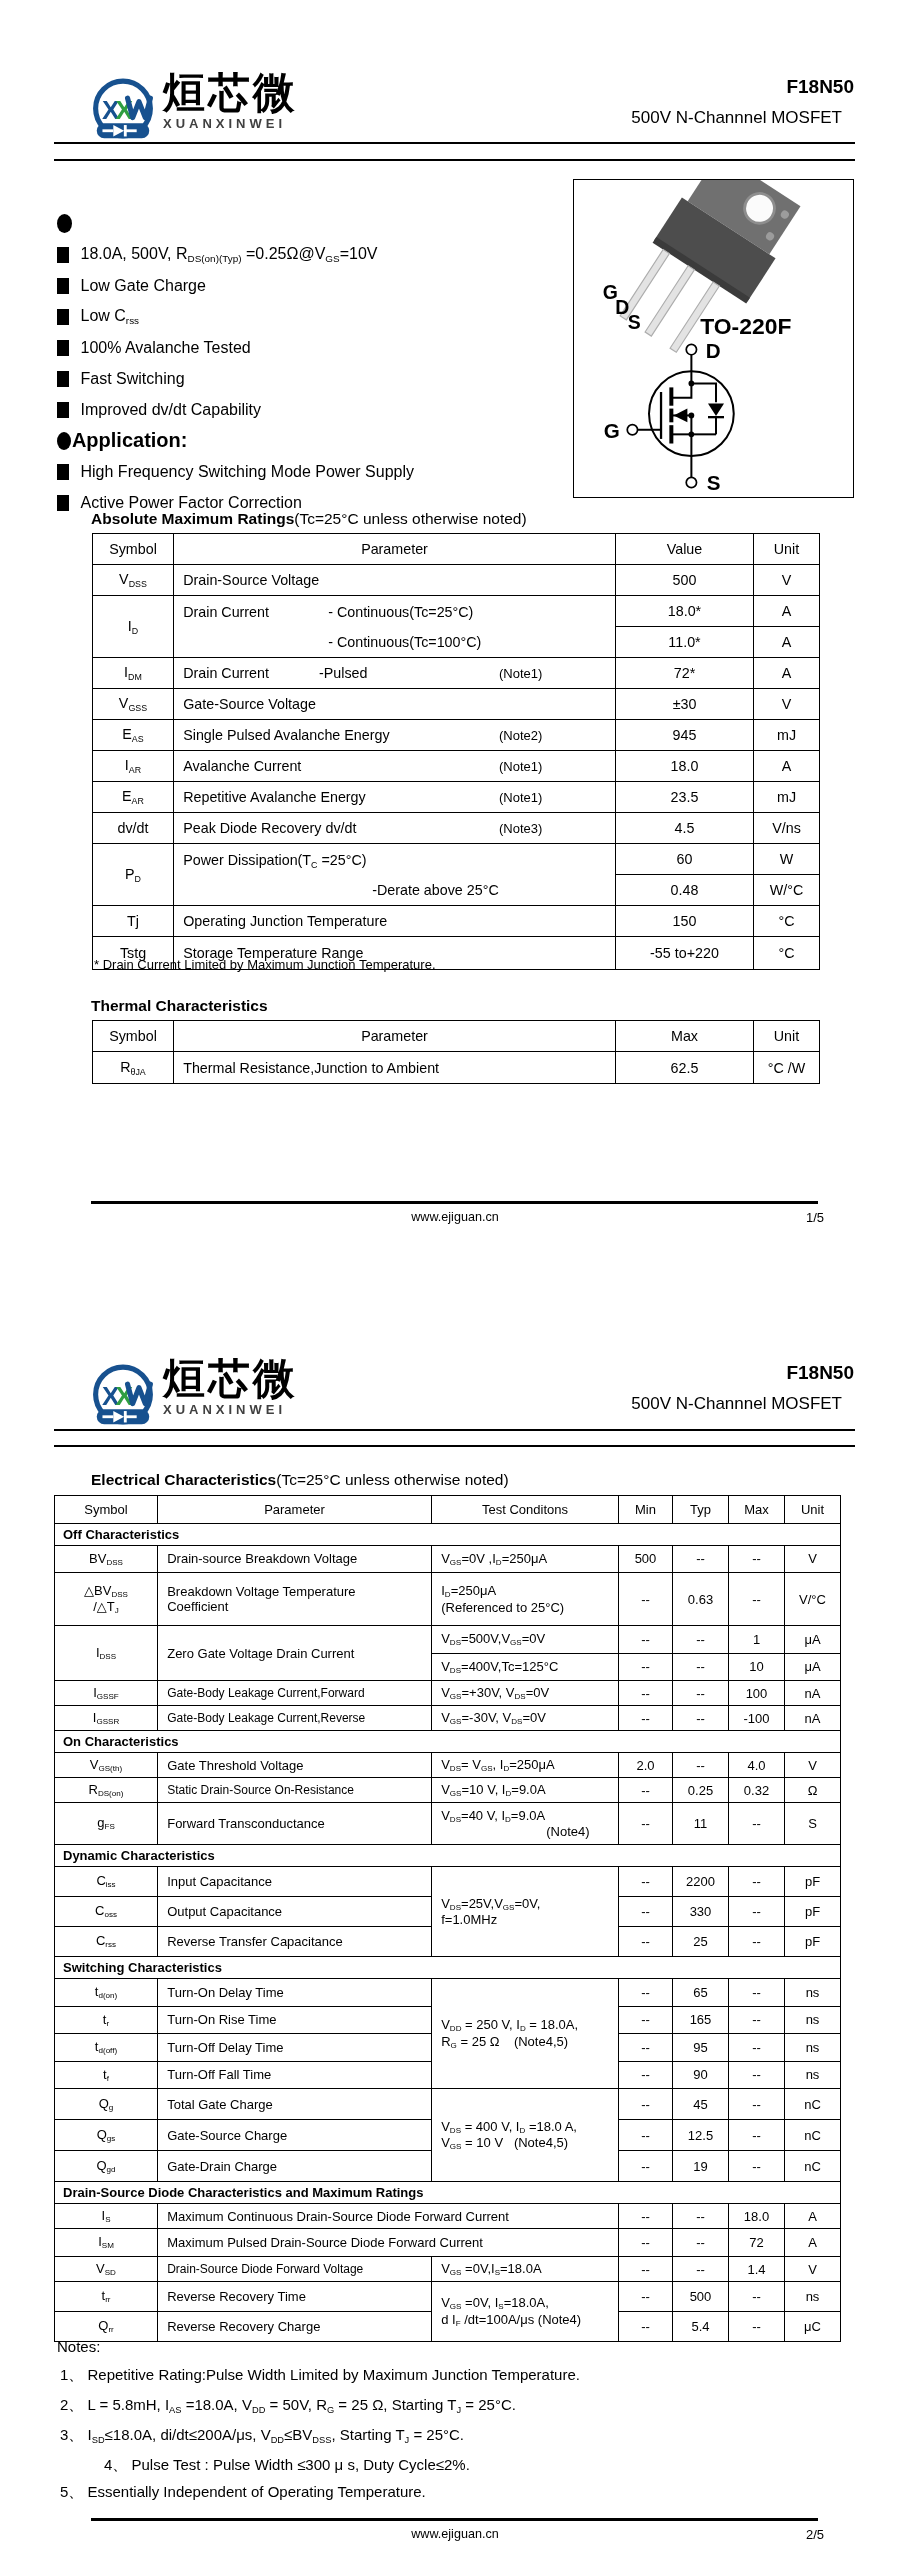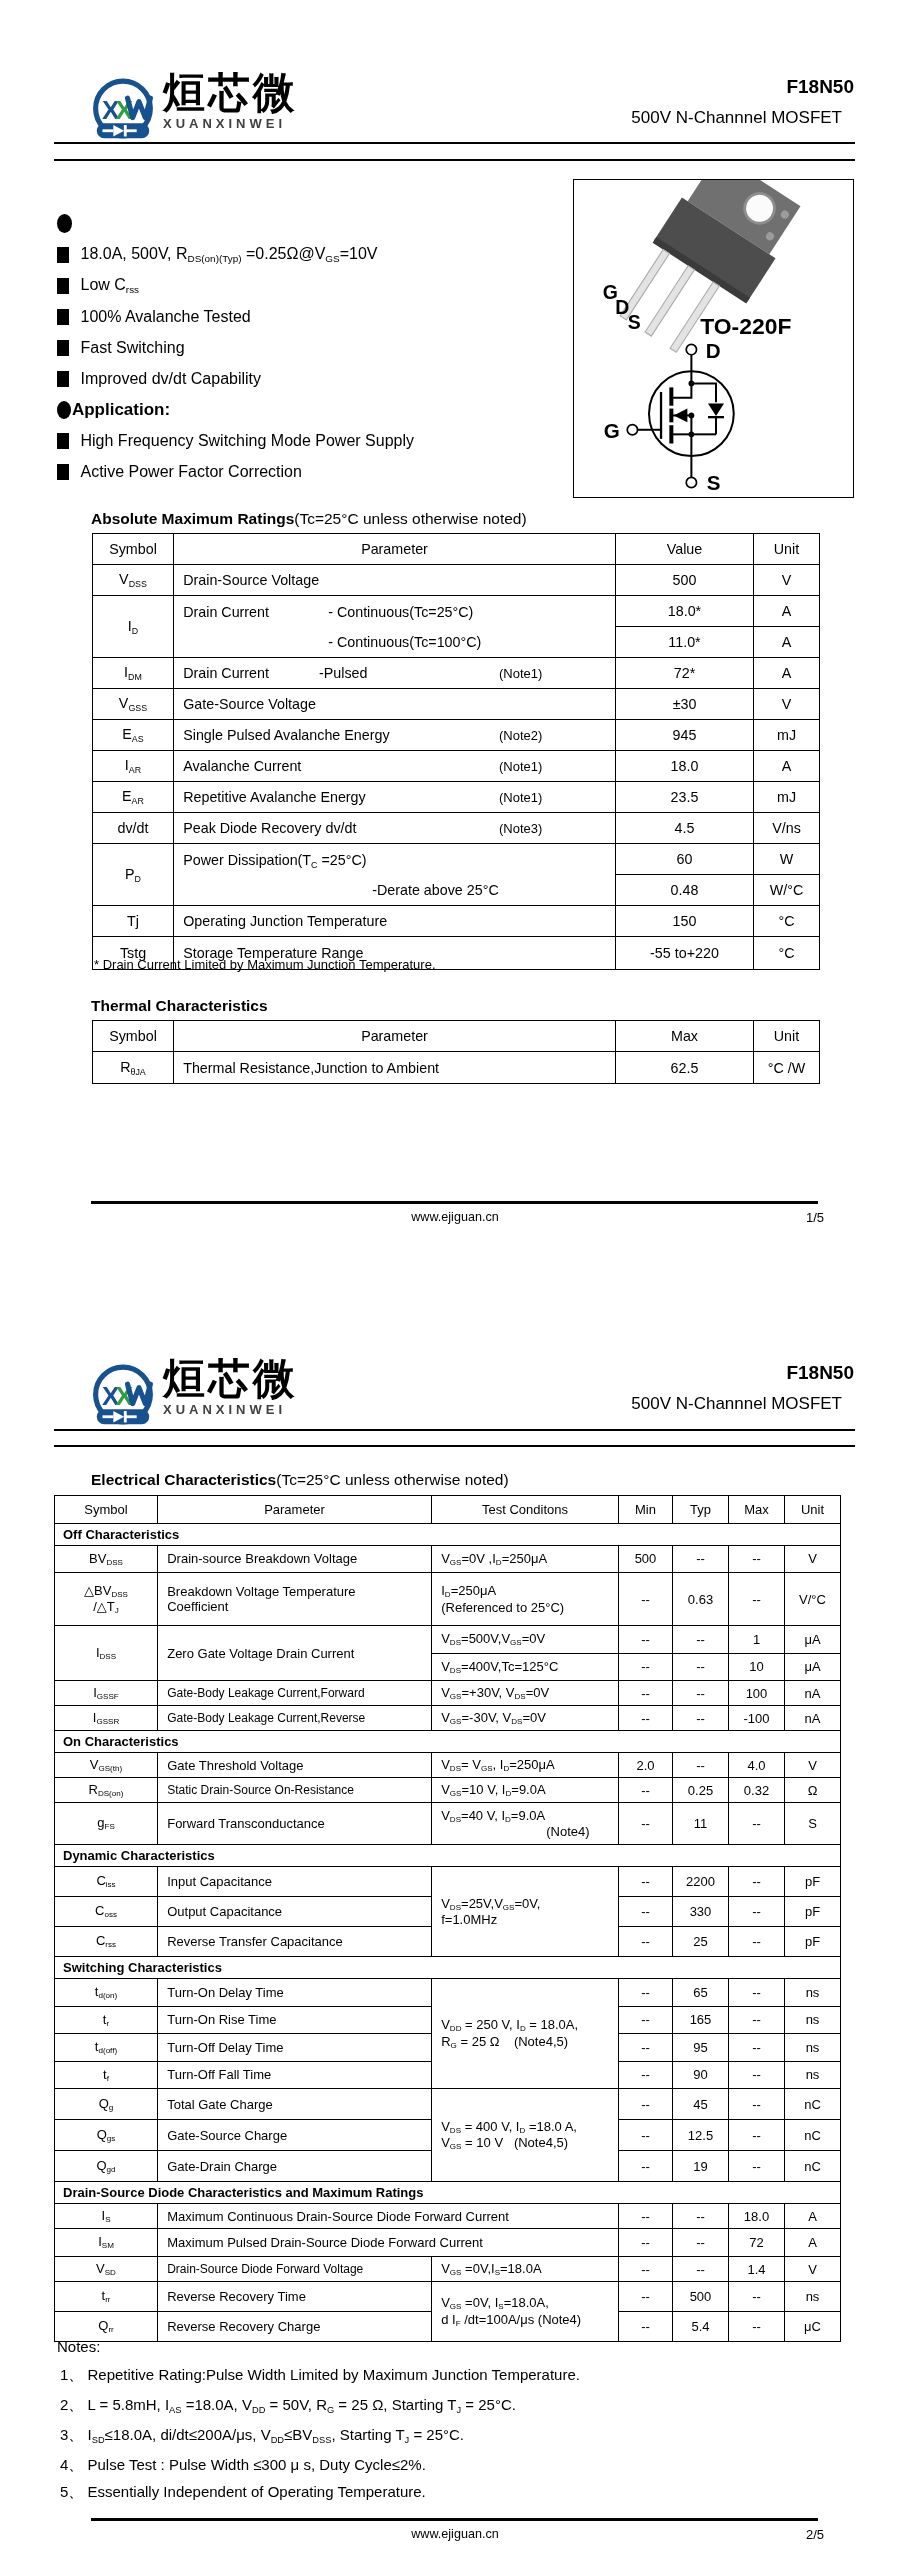--- a/index.html
+++ b/index.html
@@ -15,21 +15,21 @@
   .logo-en{font-size:13px;letter-spacing:4px;margin-top:2.3px;color:#404040;font-weight:600;white-space:nowrap;}
   .part{position:absolute;right:56px;font-size:19px;font-weight:bold;}
   .subtitle{position:absolute;right:68px;font-size:17px;}
   .rule{position:absolute;left:54px;width:801px;background:#000;}
   
   .features{position:absolute;left:57px;width:505px;}
   .feat-row{display:flex;align-items:center;height:31px;font-size:16px;white-space:nowrap;}
   .sq{width:12px;height:16px;background:#000;margin-right:11.5px;flex:none;}
   .dot{width:15px;height:19px;background:#000;border-radius:50%;flex:none;}
   .dot2{width:13.8px;height:18px;background:#000;border-radius:50%;flex:none;margin-right:1.1px;}
-  .app-title{font-weight:bold;font-size:17px;}
+  .app-title{font-weight:bold;font-size:20px;}
   
   .figbox{position:absolute;left:573px;top:179px;width:279px;height:317px;border:1.1px solid #000;background:#fff;}
   
   .h1{position:absolute;left:91px;font-size:15.5px;white-space:nowrap;}
   .h1 b{font-weight:bold;}
   .h1 .rest{font-weight:normal;}
   
   table.dt{position:absolute;border-collapse:collapse;table-layout:fixed;background:#fff;}
   table.dt td{border:1.1px solid #000;text-align:center;vertical-align:middle;padding:0 3.4px;overflow:hidden;}
   #abs-table td,#th-table td{font-size:14.3px;}
@@ -81,20 +81,24 @@
   <div class="rule" style="top:142px;height:1.7px;"></div>
   <div class="rule" style="top:159px;height:2.3px;"></div>
 
   <div class="features" style="top:208px;">
     <div class="feat-row">
         <span class="dot"></span>
       </div>
     <div class="feat-row">
         <span class="sq"></span>
         <span>18.0A, 500V, R<sub>DS(on)(Typ)</sub> =0.25Ω@V<sub>GS</sub>=10V</span>
+      </div>
+    <div class="feat-row">
+        <span class="sq"></span>
+        <span>Low Gate Charge</span>
       </div>
     <div class="feat-row">
         <span class="sq"></span>
         <span>Low C<sub>rss</sub></span>
       </div>
     <div class="feat-row">
         <span class="sq"></span>
         <span>100% Avalanche Tested</span>
       </div>
     <div class="feat-row">
@@ -568,21 +572,21 @@
       <td>--</td>
       <td>μC</td>
     </tr>
   </tbody>
     </table>
 
   <div class="ntitle" style="top:1036px;">Notes:</div>
   <div class="nline" style="top:1064px;">1、 Repetitive Rating:Pulse Width Limited by Maximum Junction Temperature.</div>
   <div class="nline" style="top:1094px;">2、 L = 5.8mH, I<sub>AS</sub> =18.0A, V<sub>DD</sub> = 50V, R<sub>G</sub> = 25 Ω, Starting T<sub>J</sub> = 25°C.</div>
   <div class="nline" style="top:1124px;">3、 I<sub>SD</sub>≤18.0A, di/dt≤200A/μs, V<sub>DD</sub>≤BV<sub>DSS</sub>, Starting T<sub>J</sub> = 25°C.</div>
-  <div class="nline" style="top:1154px;">4、 Pulse Test : Pulse Width ≤300 μ s, Duty Cycle≤2%.</div>
+  <div class="nline" style="top:1154px;margin-left:44px;">4、 Pulse Test : Pulse Width ≤300 μ s, Duty Cycle≤2%.</div>
   <div class="nline" style="top:1181px;">5、 Essentially Independent of Operating Temperature.</div>
 
   <div class="ftline" style="top:1216px;"></div>
   <div class="ftrow" style="top:1225px;">
     <span>www.ejiguan.cn</span>
     <span class="ftpage">2/5</span>
   </div>
 </div>
 
 

